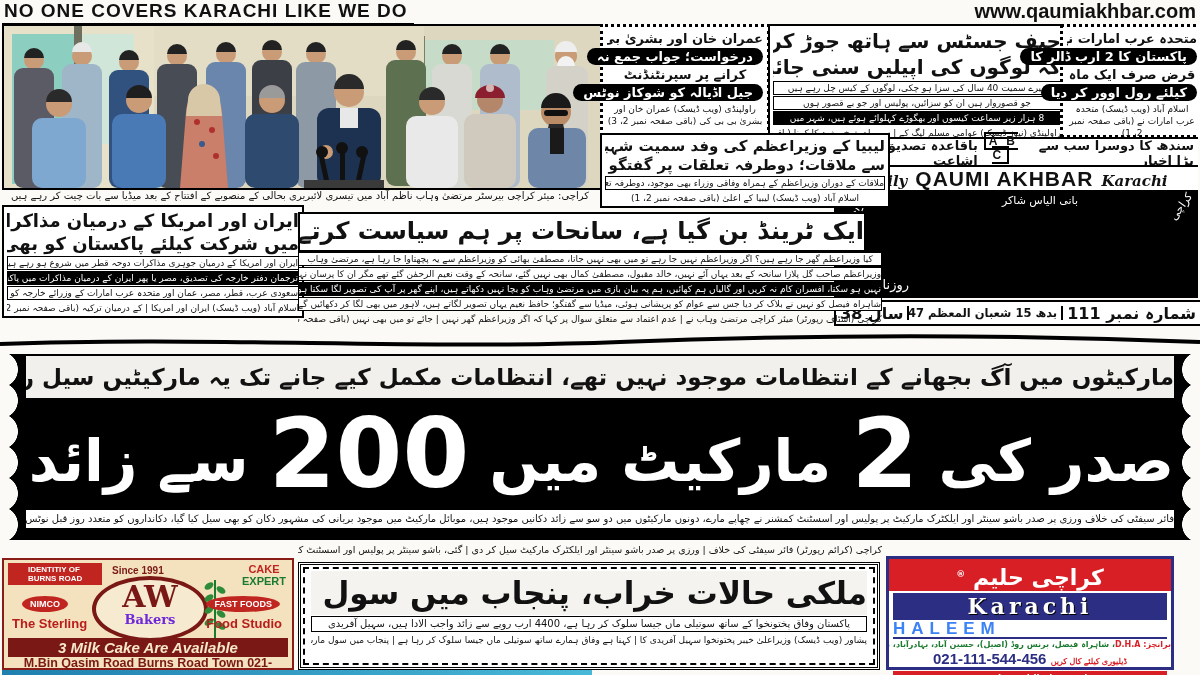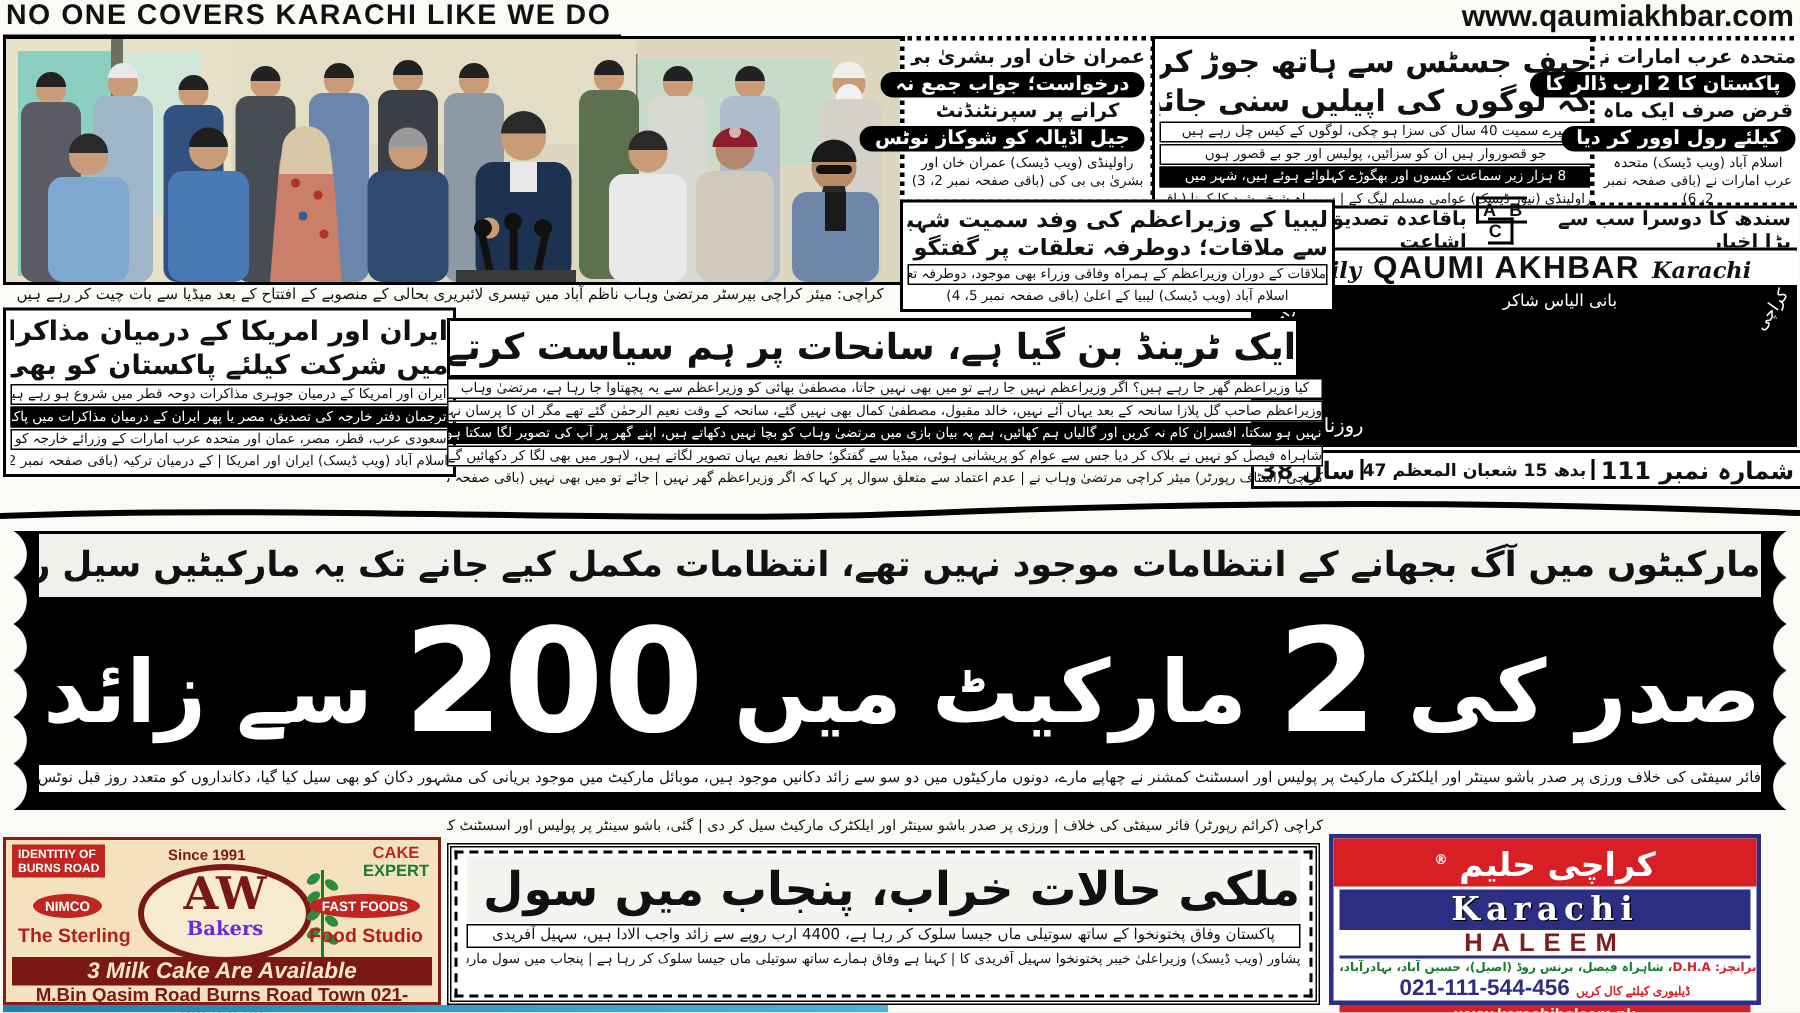--- a/index.html
+++ b/index.html
@@ -62,38 +62,38 @@
   .mayorlines{left:298px;top:251px;width:584px;}
   .iranbox{left:2px;top:205px;width:292px;border:2px solid #000;background:#fff;padding:2px 3px;}
   .libyabox{left:600px;top:133px;width:280px;border:2px solid #000;background:#fff;padding:2px 3px;}
   
   .swoosh{left:0;top:330px;width:1200px;height:24px;}
   
   .midnews{left:298px;top:562px;width:582px;height:108px;border:3px double #000;outline:2px dashed #000;outline-offset:-7px;background:#fff;padding:6px 10px 2px;box-sizing:border-box;}
   .mid-head{font-size:31px;font-weight:bold;line-height:44px;text-align:center;background:#f4f3ef;}
   
   .aw{left:2px;top:558px;width:292px;height:112px;background:#f3e2bd;border:2px solid #8a1c18;box-sizing:border-box;}
-  .aw-id{position:absolute;left:4px;top:3px;background:#c0251f;color:#fff;font:bold 8px "Liberation Sans",sans-serif;padding:2px 4px;line-height:9px;}
+  .aw-id{position:absolute;left:4px;top:3px;background:#c0251f;color:#fff;font:bold 8px "Liberation Sans",sans-serif;padding:2px 20px;line-height:9px;}
   .aw-cake{position:absolute;right:6px;top:3px;font:bold 11px "Liberation Sans",sans-serif;color:#1a7a2e;line-height:12px;text-align:center;}
   .aw-since{position:absolute;left:108px;top:5px;font:bold 10px "Liberation Sans",sans-serif;color:#7a1815;}
   .aw-oval{position:absolute;left:88px;top:16px;width:108px;height:58px;border:4px solid #7a1815;border-radius:50%;background:#f6ead0;text-align:center;}
   .aw-aw{font:bold 30px "DejaVu Serif",serif;color:#7a1815;line-height:34px;}
   .aw-bakers{font:bold 13px "DejaVu Serif",serif;color:#6d28d9;line-height:12px;}
   .aw-sideoval{position:absolute;background:#c0251f;color:#fff;border-radius:50%;font:bold 9px "Liberation Sans",sans-serif;padding:3px 8px;}
   .aw-side{position:absolute;font:bold 13px "Liberation Sans",sans-serif;color:#b91c1c;}
   .aw-bar{position:absolute;left:4px;right:4px;top:78px;height:19px;background:#7a1815;color:#f6e8c8;
           font:italic bold 15px "Liberation Sans",sans-serif;line-height:19px;text-align:center;}
   .aw-addr{position:absolute;left:0;right:0;top:96px;color:#7a1815;font:bold 12.5px "Liberation Sans",sans-serif;text-align:center;}
   
   .haleem{left:886px;top:556px;width:288px;height:114px;border:3px solid #2b2e83;background:#fff;box-sizing:border-box;}
   .hl-red{background:#d91f26;color:#fff;height:32px;font-size:22px;font-weight:bold;line-height:30px;text-align:center;}
   .hl-reg{font-size:9px;vertical-align:super;}
   .hl-blue{background:#2b2e83;height:27px;margin:2px 4px 0;color:#fff;text-align:center;
            font:bold 22px "DejaVu Serif",serif;line-height:26px;letter-spacing:4px;text-shadow:1px 1px 0 #000;}
-  .hl-haleem{color:#7f1d1d;font:bold 17px "Liberation Sans",sans-serif;letter-spacing:6px;line-height:17px;text-align:center;border-bottom:2px solid #2b2e83;margin:0 4px;}
+  .hl-haleem{color:#3b82f6;font:bold 17px "Liberation Sans",sans-serif;letter-spacing:6px;line-height:17px;text-align:left;border-bottom:2px solid #2b2e83;margin:0 4px;}
   .hl-branch{font-size:8px;line-height:12px;text-align:center;color:#1a7a2e;font-weight:bold;}
   .hl-dha{color:#d91f26;}
   .hl-phone{text-align:center;font:bold 15px "Liberation Sans",sans-serif;color:#2b2e83;line-height:16px;}
   .hl-call{font-size:8px;color:#d91f26;font-weight:bold;}
   .hl-web{background:#d91f26;color:#fff;font:bold 11px "Liberation Sans",sans-serif;text-align:center;height:14px;line-height:14px;margin:1px 4px;}
   .tealbar{left:2px;top:670px;width:590px;height:5px;background:linear-gradient(90deg,#1f7fae,#49b8d8);}
 </style>
 </head>
 <body>
 
@@ -225,21 +225,21 @@
     <div class="rowline nw">جو قصوروار ہیں ان کو سزائیں، پولیس اور جو بے قصور ہوں</div>
     <div class="rowline rowinv nw">8 ہزار زیر سماعت کیسوں اور بھگوڑے کہلوائے ہوئے ہیں، شہر میں</div>
     <div class="src nw">راولپنڈی (نیوز ڈیسک) عوامی مسلم لیگ کے | سربراہ شیخ رشید کا کہنا (باقی صفحہ نمبر 2)</div>
   </div>
 
   <div class="abs dotbox ur" style="left:1060px;top:24px;width:130px;height:102px;">
     <div class="hl13 nw">متحدہ عرب امارات نے</div>
     <div class="hl13 pill nw">پاکستان کا 2 ارب ڈالر کا</div>
     <div class="hl13 nw">قرض صرف ایک ماہ</div>
     <div class="hl13 pill nw">کیلئے رول اوور کر دیا</div>
-    <div class="src">اسلام آباد (ویب ڈیسک) متحدہ عرب امارات نے (باقی صفحہ نمبر 2، 6)</div>
+    <div class="src">اسلام آباد (ویب ڈیسک) متحدہ عرب امارات نے (باقی صفحہ نمبر 2، 1)</div>
   </div>
 
   <div class="abs certrow">
     <div class="certtxt ur" style="padding-left:4px;">باقاعدہ تصدیق شدہ اشاعت</div>
     <div class="abcwrap">
       <span class="abc">A B C</span><br>
       <span class="abccert">CERTIFIED</span>
     </div>
     <div class="certtxt ur" style="padding-right:4px;">سندھ کا دوسرا سب سے بڑا اخبار</div>
   </div>
@@ -260,21 +260,21 @@
   <div class="abs dateline ur">
     <div class="dl-cell">شمارہ نمبر 111</div>
     <div class="dl-cell dl-mid">بدھ 15 شعبان المعظم 1447ھ 04 فروری 2026 قیمت 20 روپے</div>
     <div class="dl-cell">سال 38</div>
   </div>
 
   <div class="abs libyabox ur">
     <div class="hl15 nw">لیبیا کے وزیراعظم کی وفد سمیت شہباز شریف</div>
     <div class="hl15 nw">سے ملاقات؛ دوطرفہ تعلقات پر گفتگو ہوئی</div>
     <div class="rowline nw">ملاقات کے دوران وزیراعظم کے ہمراہ وفاقی وزراء بھی موجود، دوطرفہ تعلقات کے مختلف شعبوں میں تعاون بڑھانے پر اتفاق کیا گیا</div>
-    <div class="src nw">اسلام آباد (ویب ڈیسک) لیبیا کے اعلیٰ (باقی صفحہ نمبر 5، 4)</div>
+    <div class="src nw">اسلام آباد (ویب ڈیسک) لیبیا کے اعلیٰ (باقی صفحہ نمبر 2، 1)</div>
   </div>
 
   <div class="abs iranbox ur">
     <div class="hl19 nw">ایران اور امریکا کے درمیان مذاکرات</div>
     <div class="hl19 nw">میں شرکت کیلئے پاکستان کو بھی دعوت</div>
     <div class="rowline nw">ایران اور امریکا کے درمیان جوہری مذاکرات دوحہ قطر میں شروع ہو رہے ہیں، غیر ملکی میڈیا</div>
     <div class="rowline rowinv nw">ترجمان دفتر خارجہ کی تصدیق، مصر یا پھر ایران کے درمیان مذاکرات میں پاکستان کو شرکت کی دعوت</div>
     <div class="rowline nw">سعودی عرب، قطر، مصر، عمان اور متحدہ عرب امارات کے وزرائے خارجہ کو دعوت دی گئی، ذرائع</div>
     <div class="src nw">اسلام آباد (ویب ڈیسک) ایران اور امریکا | کے درمیان ترکیہ (باقی صفحہ نمبر 2، 6)</div>
   </div>

